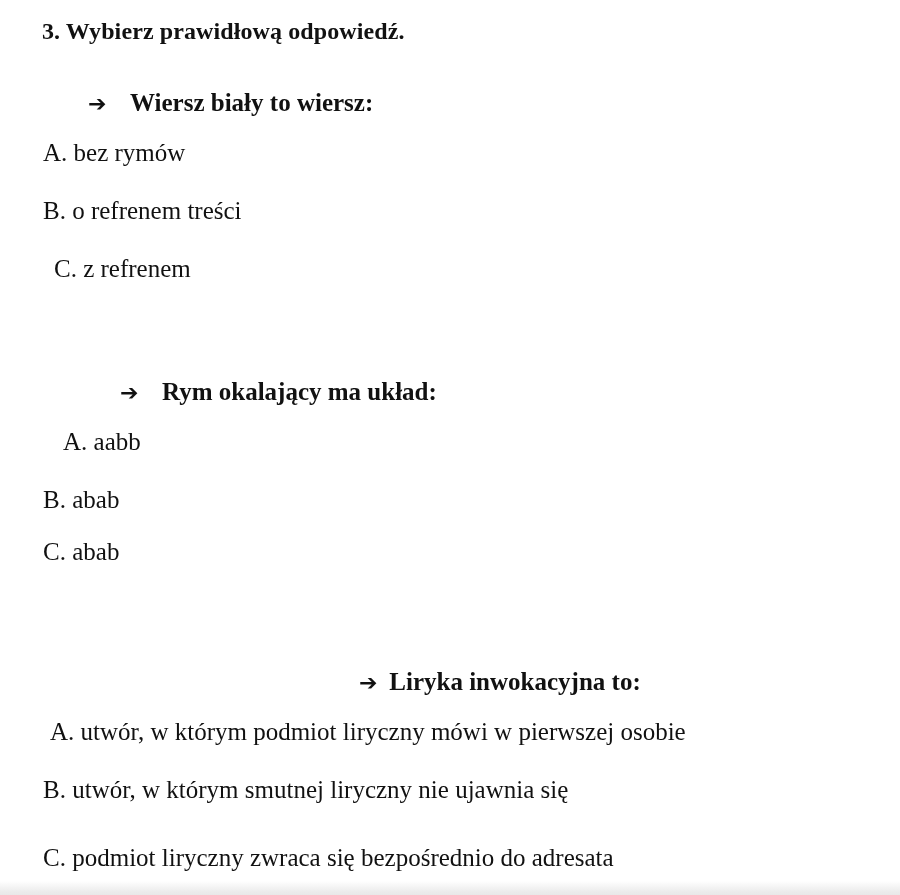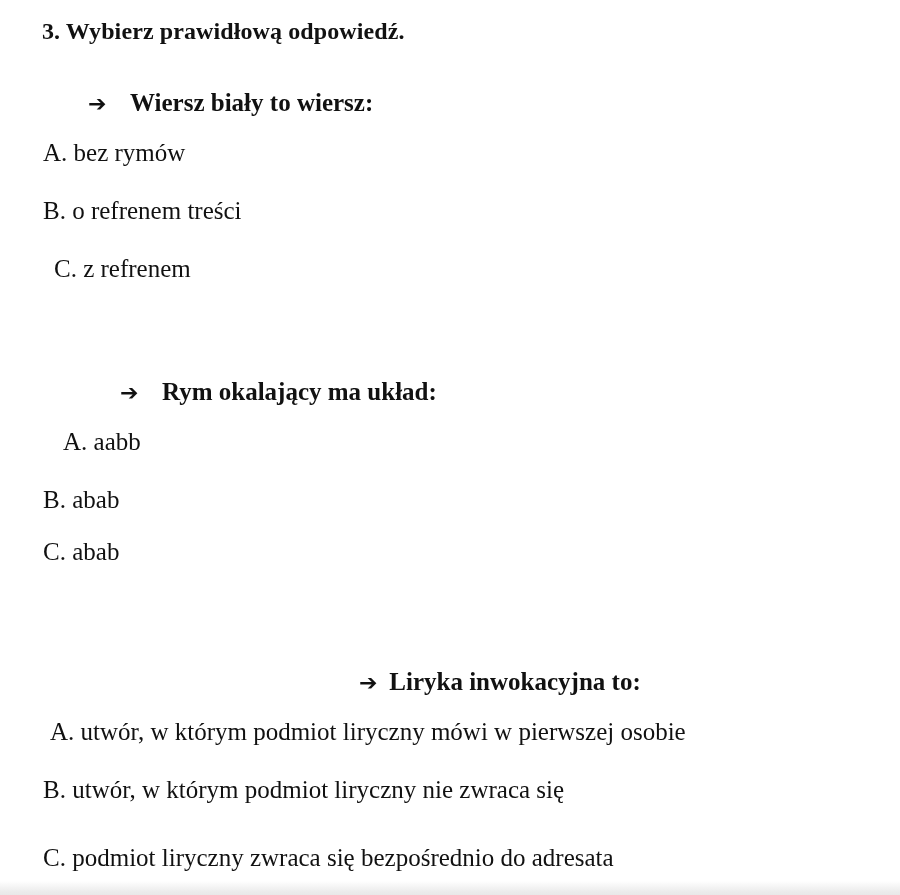--- a/index.html
+++ b/index.html
@@ -144,19 +144,19 @@
       <li class="option"><span class="opt-letter">C.</span> <span class="opt-text">abab</span></li>
     </ul>
   </div>
 
   <div class="qblock qblock-3">
     <div class="q-prompt">
       <span class="arrow-icon">➔</span><span class="q-prompt-text">Liryka inwokacyjna to:</span>
     </div>
     <ul class="options">
       <li class="option"><span class="opt-letter">A.</span> <span class="opt-text">utwór, w którym podmiot liryczny mówi w pierwszej osobie</span></li>
-      <li class="option"><span class="opt-letter">B.</span> <span class="opt-text">utwór, w którym podmiot liryczny nie zwraca się</span></li>
+      <li class="option"><span class="opt-letter">B.</span> <span class="opt-text">utwór, w którym smutnej liryczny nie ujawnia się</span></li>
       <li class="option"><span class="opt-letter">C.</span> <span class="opt-text">podmiot liryczny zwraca się bezpośrednio do adresata</span></li>
     </ul>
   </div>
 
   <div class="page-bottom-shade"></div>
 </div>
 
 </body></html>

